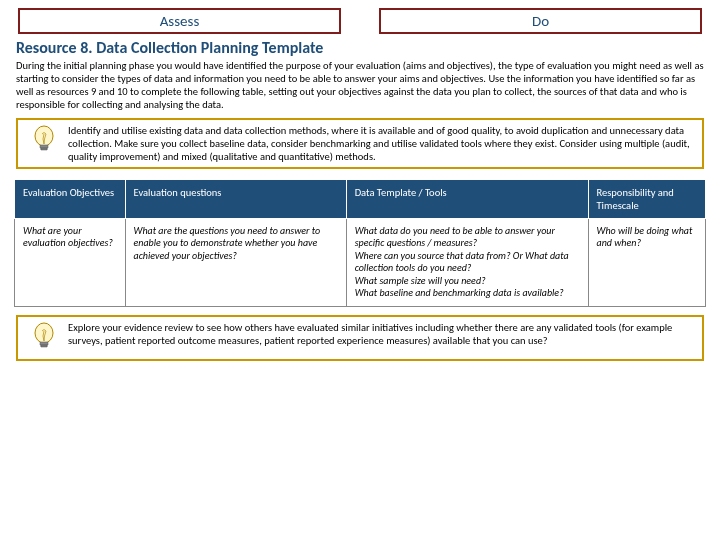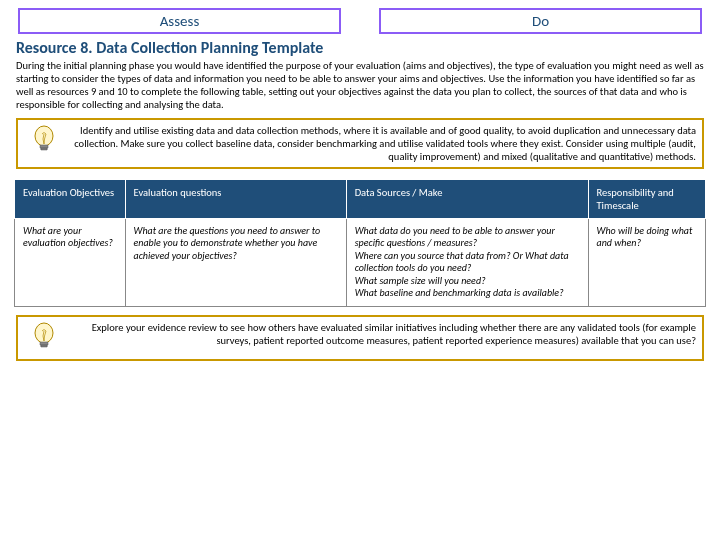--- a/index.html
+++ b/index.html
@@ -1,21 +1,21 @@
 <!DOCTYPE html>
 <html><head>
 <meta charset="utf-8">
 <style>
   * { box-sizing: border-box; margin: 0; padding: 0; }
   body { font-family: Calibri, Arial, sans-serif; font-size: 11px; color: #000; background: #fff; width: 720px; padding: 8px 14px; }
   .phase-row { display: flex; gap: 38px; margin-bottom: 4px; padding: 0 4px; }
-  .phase { flex: 1; border: 2px solid #8b5cf6; background: #fff; text-align: center; padding: 2px 0; font-size: 15px; color: #1f4e79; }
+  .phase { flex: 1; border: 2px solid #7f1d1d; background: #fff; text-align: center; padding: 2px 0; font-size: 15px; color: #1f4e79; }
   .title { font-size: 16px; font-weight: bold; color: #1f4e79; margin: 2px 0 2px 2px; }
   .intro { font-size: 10.5px; line-height: 1.25; margin: 0 2px 6px 2px; }
-  .callout { border: 2px solid #c99800; background: #fff; display: flex; align-items: flex-start; padding: 4px 6px; margin: 0 2px 10px 2px; text-align: right; }
+  .callout { border: 2px solid #c99800; background: #fff; display: flex; align-items: flex-start; padding: 4px 6px; margin: 0 2px 10px 2px; }
   .callout .bulb { width: 40px; flex-shrink: 0; display:flex; align-items:center; justify-content:center; }
   .callout .text { font-size: 10.5px; line-height: 1.25; padding-left: 4px; }
   table { width: 100%; border-collapse: collapse; margin: 0 0 8px 0; }
   th { background: #1f4e79; color: #fff; font-weight: normal; text-align: left; font-size: 10.5px; padding: 6px 8px; vertical-align: top; border: 1px solid #fff; }
   td { font-size: 10px; font-style: italic; padding: 6px 8px; vertical-align: top; border: 1px solid #888; line-height: 1.25; }
   td.rowlabel { font-weight: bold; font-style: normal; }
   .col1 { width: 16%; }
   .col2 { width: 32%; }
   .col3 { width: 35%; }
   .col4 { width: 17%; }
@@ -50,21 +50,21 @@
   <colgroup>
       <col class="col1">
       <col class="col2">
       <col class="col3">
       <col class="col4">
     </colgroup>
   <tbody>
       <tr>
     <th>Evaluation Objectives</th>
     <th>Evaluation questions</th>
-    <th>Data Sources / Make</th>
+    <th>Data Template / Tools</th>
     <th>Responsibility and Timescale</th>
   </tr>
   <tr>
     <td>What are your evaluation objectives?</td>
     <td>What are the questions you need to answer to enable you to demonstrate whether you have achieved your objectives?</td>
     <td style="white-space:pre-line">What data do you need to be able to answer your specific questions / measures?
 Where can you source that data from?  Or What data collection tools do you need?
 What sample size will you need?
 What baseline and benchmarking data is available?</td>
     <td>Who will be doing what and when?</td>

